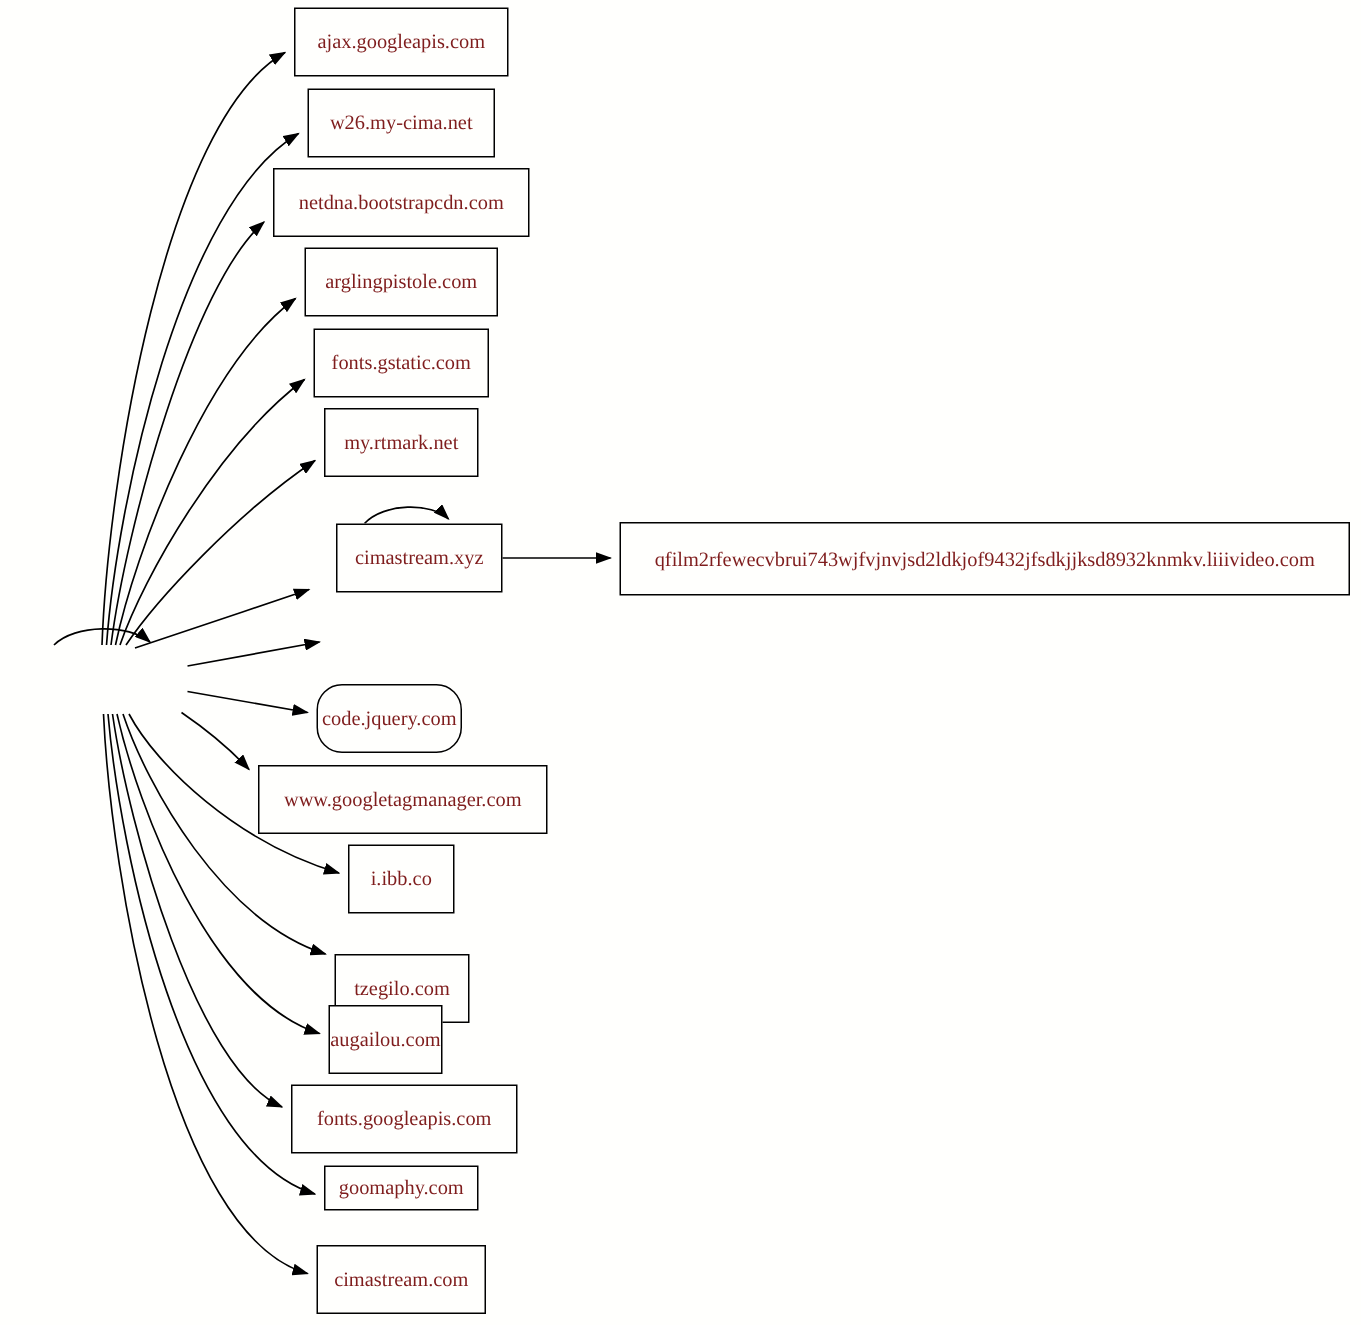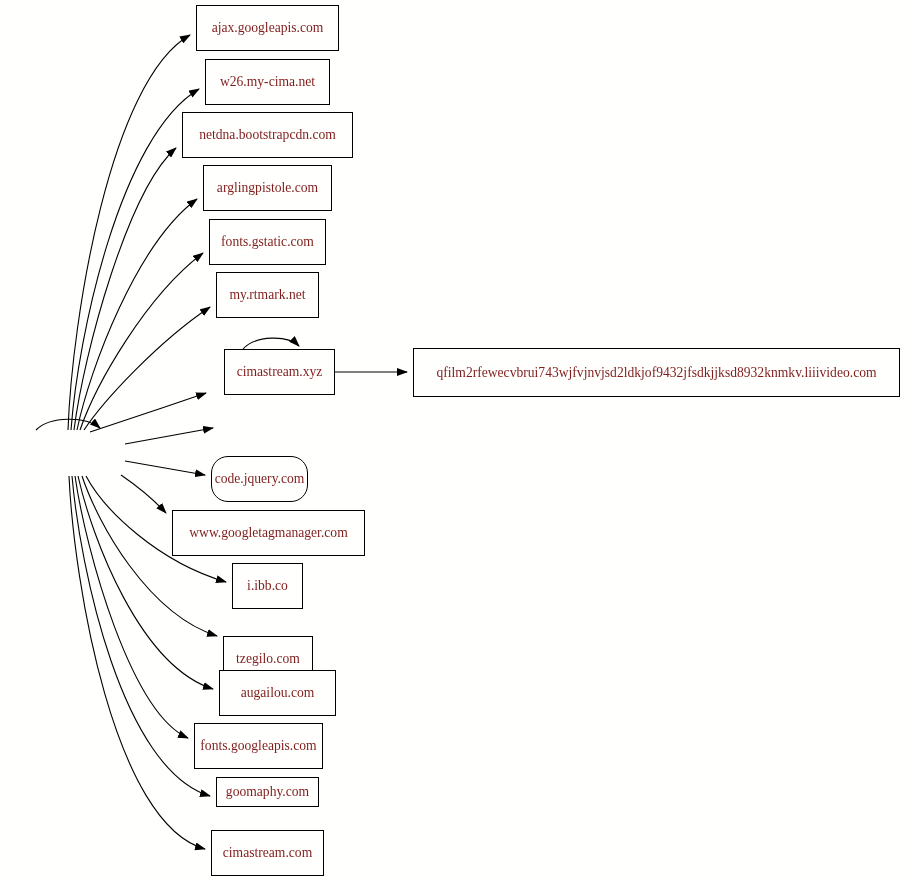--- a/index.html
+++ b/index.html
@@ -139,25 +139,25 @@
     </div>
 
     <div class="node" style="left:232px; top:563px; width:71px; height:46px;">
       <span class="node-label">i.ibb.co</span>
     </div>
 
     <div class="node" style="left:223px; top:616px; width:90px; height:46px;margin-top:20px;">
       <span class="node-label">tzegilo.com</span>
     </div>
 
-    <div class="node" style="left:219px; top:670px; width:117px; height:46px;">
+    <div class="node" style="left:219px; top:670px; width:76px; height:46px;">
       <span class="node-label">augailou.com</span>
     </div>
 
-    <div class="node" style="left:194px; top:723px; width:129px; height:46px;">
+    <div class="node" style="left:194px; top:723px; width:151px; height:46px;">
       <span class="node-label">fonts.googleapis.com</span>
     </div>
 
     <div class="node" style="left:216px; top:777px; width:103px; height:30px;">
       <span class="node-label">goomaphy.com</span>
     </div>
 
     <div class="node" style="left:211px; top:830px; width:113px; height:46px;">
       <span class="node-label">cimastream.com</span>
     </div>

